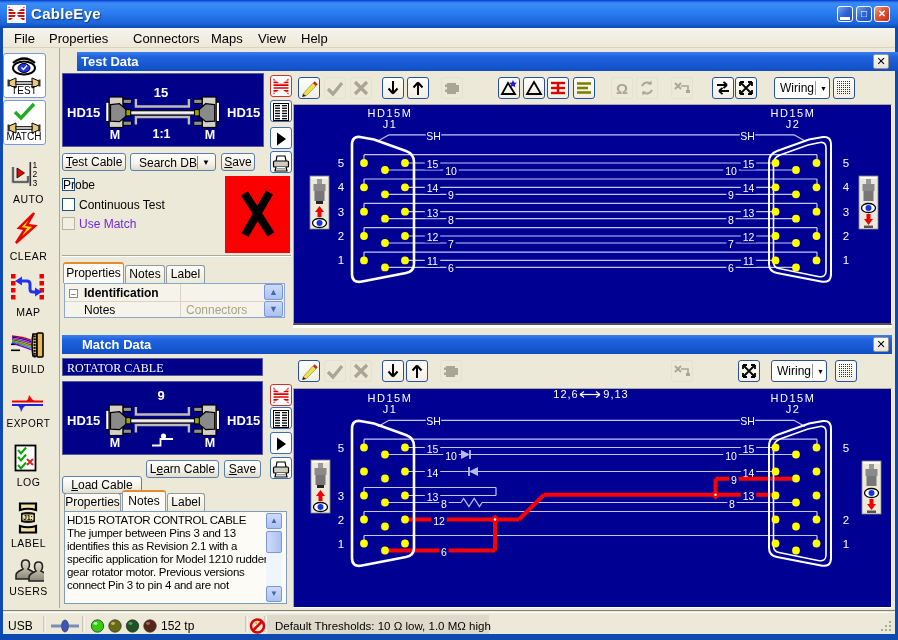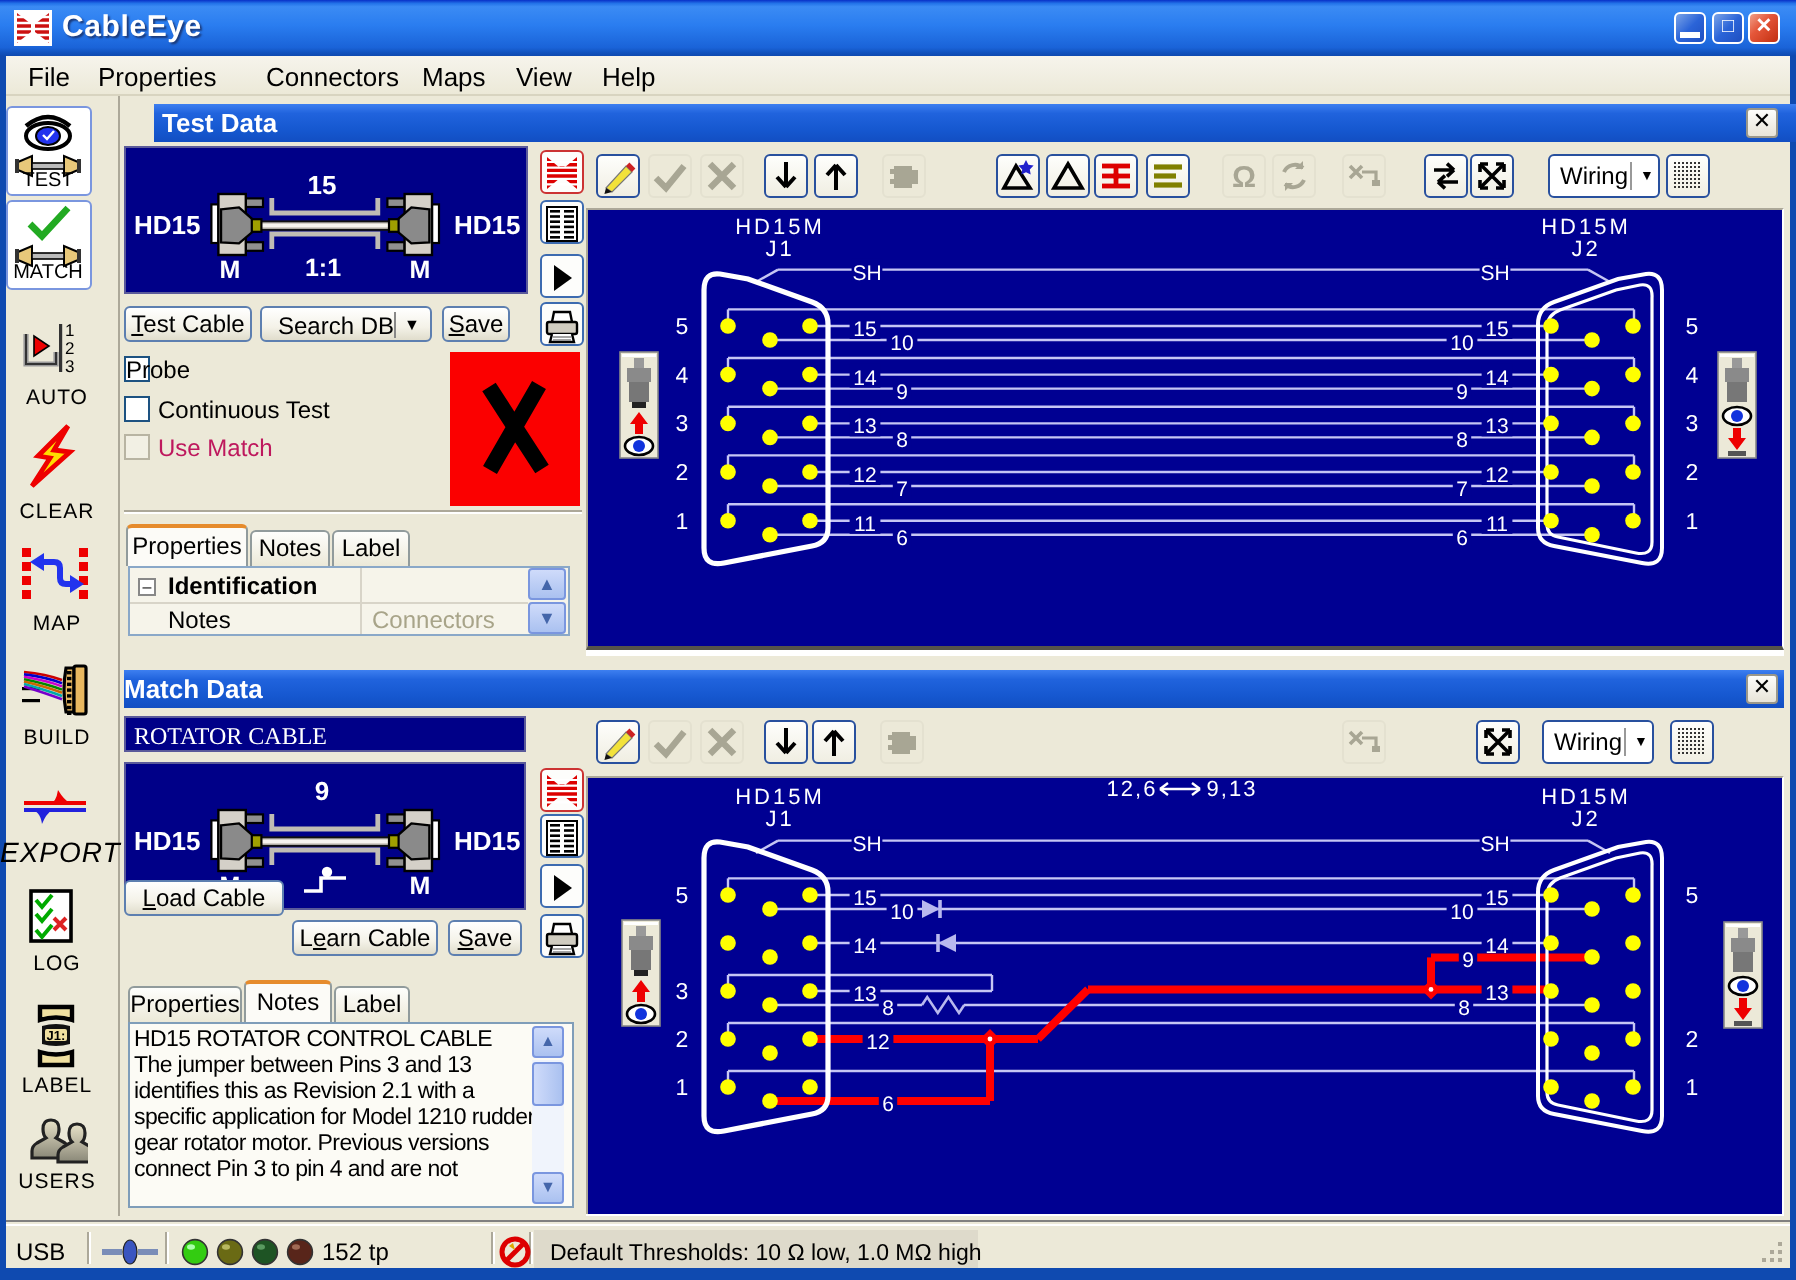--- a/index.html
+++ b/index.html
@@ -21,21 +21,21 @@
 .sbtn { left:3px; width:43px; border:1px solid #7a96df; border-radius:3px; background:#fff; }
 .caption { background:linear-gradient(180deg,#3d7ff0 0%,#2063dd 25%,#1557cf 70%,#124ec2 100%); color:#fff; font-weight:bold; font-size:13px; }
 .capx { width:16px; height:15px; background:linear-gradient(180deg,#fdfdfb,#e8e4d8); border:1px solid #9a978a; border-radius:2px; color:#000; font-size:11px; text-align:center; line-height:12px;}
 .navy { background:#000088; }
 .xpbtn { background:linear-gradient(180deg,#ffffff 0%,#f4f2e8 60%,#e0ddcc 100%); border:1px solid #5d7fb0; border-radius:3px; font-size:12px; color:#000; text-align:center; }
 .tab { border:1px solid #919b9c; border-bottom:none; border-radius:3px 3px 0 0; background:linear-gradient(180deg,#fefefc,#ece9d8); font-size:12px; text-align:center; }
 .tab.active { background:#fcfbf7; border-top:2px solid #e68b2c; }
 .chk { width:13px; height:13px; border:1px solid #1d5281; background:#fff; }
 .chk.dis { border-color:#b8b4a2; background:#f2f0e4; }
 .cklbl { font-size:12px; color:#000; }
-.cklbl.dis { color:#be185d; }
+.cklbl.dis { color:#6d28d9; }
 .tbtn { width:22px; height:22px; border:1px solid #28509e; border-radius:3px; background:linear-gradient(180deg,#fefefc,#f0eee2); }
 .tbtn svg, .tflat svg { position:absolute; left:0px; top:0px; }
 .icw { width:22px; height:22px; border:1px solid #3d6bb0; border-radius:3px; background:#fdfdfb; }
 .icw svg { position:absolute; left:0; top:0.5px; }
 .tflat { width:22px; height:22px; border:1px solid #e4e1d0; border-radius:3px; background:#ece9d8; }
 .diag1 { border-top:1px solid #aca899; border-left:1px solid #aca899; border-right:1px solid #fff; border-bottom:2px solid #55544a; background:#000092; }
 .diag2 { border-top:1px solid #aca899; border-left:1px solid #aca899; border-right:1px solid #fff; background:#000092; }
 </style>
 </head>
 <body>
@@ -133,21 +133,21 @@
       <rect x="24.5" y="20.9" width="2.2" height="1.7" fill="#000"></rect>
       <rect x="24.5" y="23.8" width="2.2" height="1.7" fill="#000"></rect>
     </svg></div>
 <div class="abs" style="left:0px;top:363px;width:57px;text-align:center;font-size:10.5px;letter-spacing:0.5px;">BUILD</div>
 <div class="abs" style="left:11px;top:393px;"><svg width="33" height="22" viewBox="0 0 33 22" font-family="Liberation Sans, sans-serif">
       <path d="M 1 8.5 L 32 8.5" stroke="#ee0000" stroke-width="2"></path>
       <path d="M 14 8.5 Q 17 8.5 18 2 Q 21 7 24 8.5 Z" fill="#ee0000"></path>
       <path d="M 1 12 L 32 12" stroke="#2222dd" stroke-width="2"></path>
       <path d="M 4 12 Q 9 12 10 19 Q 12 14 15 12 Z" fill="#2222dd"></path>
     </svg></div>
-<div class="abs" style="left:0px;top:418px;width:57px;text-align:center;font-size:14px;letter-spacing:0.5px;font-style:italic;">EXPORT</div>
+<div class="abs" style="left:0px;top:418px;width:57px;text-align:center;font-size:10px;letter-spacing:0.5px;">EXPORT</div>
 <div class="abs" style="left:14px;top:444px;"><svg width="23" height="29" viewBox="0 0 23 29" font-family="Liberation Sans, sans-serif">
       <rect x="1.5" y="1.5" width="20" height="25" fill="#fff" stroke="#000" stroke-width="1.8"></rect>
       <path d="M 4 6 l 3 3.5 l 5 -6" stroke="#00aa00" stroke-width="2" fill="none"></path>
       <path d="M 4 13 l 3 3.5 l 5 -6" stroke="#00aa00" stroke-width="2" fill="none"></path>
       <path d="M 4 21 l 3 3.5 l 5 -6" stroke="#00aa00" stroke-width="2" fill="none"></path>
       <path d="M 13 15 l 6 6 M 19 15 l -6 6" stroke="#dd2222" stroke-width="2"></path>
     </svg></div>
 <div class="abs" style="left:0px;top:476px;width:57px;text-align:center;font-size:10.5px;letter-spacing:0.5px;">LOG</div>
 <div class="abs" style="left:18px;top:502px;"><svg width="20" height="32" viewBox="0 0 20 32" font-family="Liberation Sans, sans-serif">
       <path d="M 2 1.5 L 18 1.5 L 18 8 Q 10 5.5 2 8 Z" fill="#f0e0a0" stroke="#000" stroke-width="2.2"></path>
@@ -558,21 +558,21 @@
       <rect x="568.5" y="79" width="12" height="7" fill="#8a8a8a"></rect>
       <rect x="569.5" y="86" width="10" height="10" fill="#777"></rect>
       <ellipse cx="574.5" cy="103" rx="7" ry="4.5" fill="#fff" stroke="#000" stroke-width="1.3"></ellipse>
       <circle cx="574.5" cy="103" r="3" fill="#1133dd"></circle>
       <path d="M 574.5 120 L 579 114 L 576.5 114 L 576.5 109 L 572.5 109 L 572.5 114 L 570 114 Z" fill="#ee0000"></path>
       <rect x="570" y="120.5" width="9" height="2.5" fill="#555"></rect>
     </svg></div>
 <div class="abs" style="left:293px;top:325px;width:599px;height:3px;background:#fff;"></div>
 
 <div class="abs caption" style="left:62px;top:335px;width:830px;height:19px;">
-    <span style="position:absolute;left:0;top:2px;text-align:right;">Match Data</span>
+    <span style="position:absolute;left:20px;top:2px;text-align:right;">Match Data</span>
   </div>
 <div class="abs capx" style="left:873px;top:337px;">✕</div>
 <div class="abs navy" style="left:62px;top:358px;width:201px;height:18px;border:1px solid #5a5a9a;color:#fff;font-size:12px;">
     <span style="position:absolute;left:4px;top:2px;font-family:Liberation Serif, serif;">ROTATOR CABLE</span>
   </div>
 <div class="abs navy" style="left:62px;top:381px;width:201px;height:74px;border:1px solid #5a5a9a;"><svg width="199" height="72" viewBox="0 0 199 72" font-family="Liberation Sans, sans-serif">
       <text x="98" y="18" font-size="13" fill="#ffffff" text-anchor="middle" font-weight="bold">9</text>
       <text x="4" y="43" font-size="13" fill="#ffffff" text-anchor="start" font-weight="bold">HD15</text>
       <text x="164" y="43" font-size="13" fill="#ffffff" text-anchor="start" font-weight="bold">HD15</text>
       <path d="M 72.9 25 l 0 7.5 l 53 0 l 0 -7.5" fill="none" stroke="#c0bcb4" stroke-width="2.4"></path>
@@ -628,21 +628,21 @@
     </svg>
   </div>
 <div class="abs icw" style="left:270px;top:457px;">
     <svg width="20" height="19" viewBox="0 0 20 19" font-family="Liberation Sans, sans-serif">
       <path d="M 5 8 L 6 3 L 14 3 L 15 8" fill="#fff" stroke="#000" stroke-width="1.2"></path>
       <rect x="2.5" y="8" width="15" height="6" rx="1" fill="#d0ccc0" stroke="#000" stroke-width="1.2"></rect>
       <path d="M 5 14 L 4 18 L 16 18 L 15 14" fill="#fff" stroke="#000" stroke-width="1.2"></path>
       <path d="M 5.5 15.5 L 14.5 15.5 M 5.5 17 L 14.5 17" stroke="#888" stroke-width="0.8"></path>
     </svg>
   </div>
-<div class="abs xpbtn" style="left:62px;top:440px;width:80px;height:18px;line-height:16px;"><u>L</u>oad Cable</div>
+<div class="abs xpbtn" style="left:62px;top:476px;width:80px;height:18px;line-height:16px;"><u>L</u>oad Cable</div>
 <div class="abs xpbtn" style="left:146px;top:460px;width:73px;height:18px;line-height:16px;">L<u>e</u>arn Cable</div>
 <div class="abs xpbtn" style="left:224px;top:460px;width:37px;height:18px;line-height:16px;"><u>S</u>ave</div>
 <div class="abs tab" style="left:64px;top:493px;width:57px;height:18px;line-height:16px;">Properties</div>
 <div class="abs tab active" style="left:122px;top:490px;width:44px;height:21px;line-height:19px;">Notes</div>
 <div class="abs tab" style="left:167px;top:493px;width:38px;height:18px;line-height:16px;">Label</div>
 <div class="abs" style="left:64px;top:511px;width:223px;height:93px;background:#fcfbf5;border:1px solid #7f9db9;"></div>
 <div class="abs" style="left:67px;top:514px;width:199px;height:88px;overflow:hidden;font-size:11.5px;letter-spacing:-0.3px;line-height:13px;color:#000;white-space:nowrap;">HD15 ROTATOR CONTROL CABLE<br>The jumper between Pins 3 and 13<br>identifies this as Revision 2.1 with a<br>specific application for Model 1210 rudder<br>gear rotator motor. Previous versions<br>connect Pin 3 to pin 4 and are not</div>
 <div class="abs" style="left:266px;top:513px;width:16px;height:16px;border:1px solid #7a96df;border-radius:2px;background:linear-gradient(180deg,#cfdbfa,#aac1f0);text-align:center;font-size:8px;color:#4466aa;line-height:14px;">▲</div>
 <div class="abs" style="left:266px;top:530px;width:16px;height:56px;background:#f0f4fc;"></div>
 <div class="abs" style="left:266px;top:531px;width:16px;height:22px;border:1px solid #7a96df;border-radius:2px;background:linear-gradient(90deg,#cfdbfa,#aac1f0);"></div>

